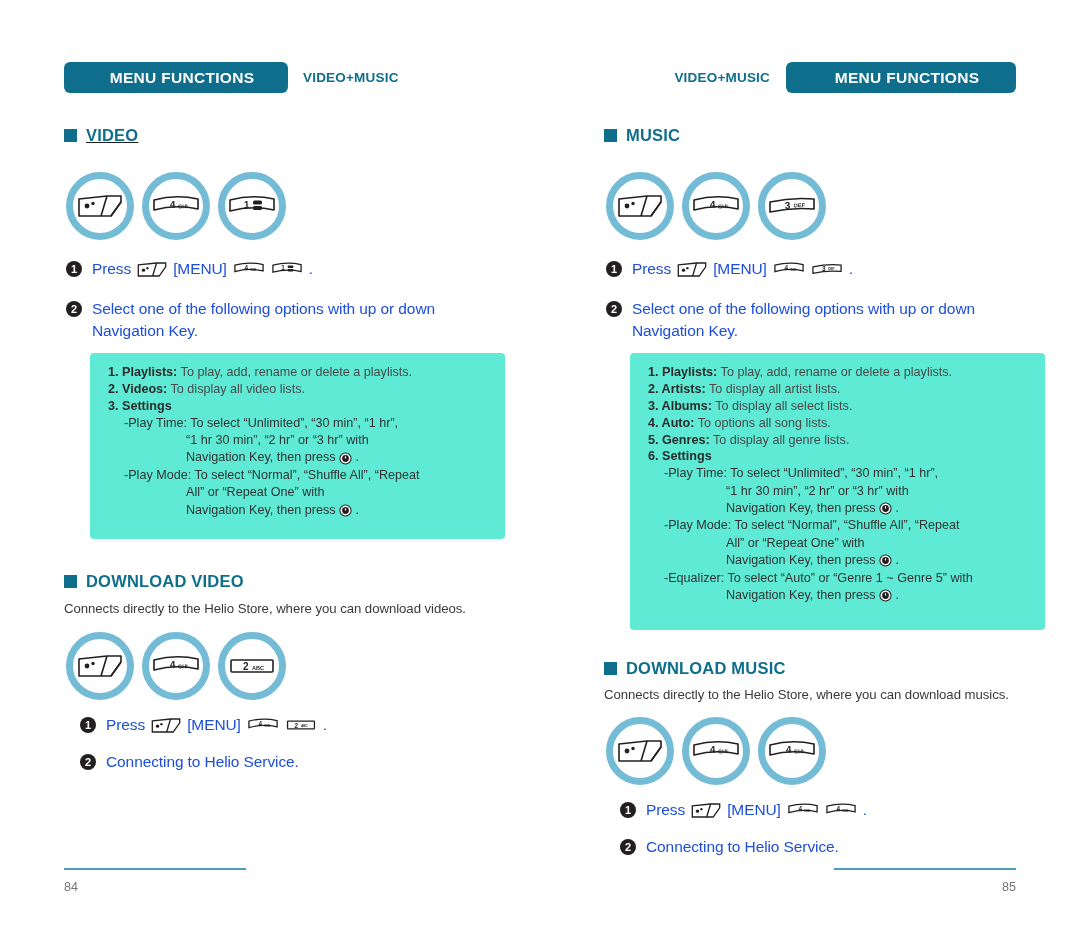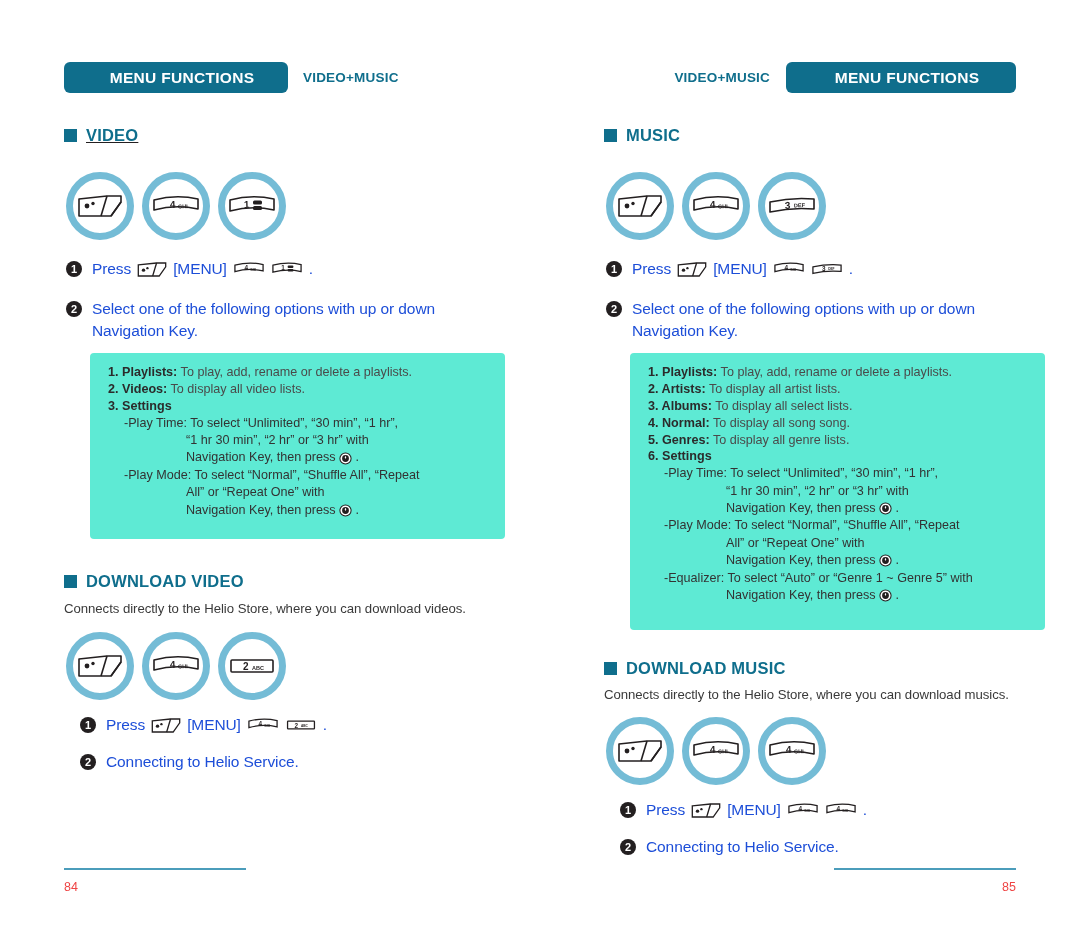--- a/index.html
+++ b/index.html
@@ -187,21 +187,21 @@
   
   .footer-rule {
     position: absolute;
     height: 2px;
     background: #4b9dbb;
     bottom: 62px;
   }
   .page-num {
     position: absolute;
     font-size: 12.5px;
-    color: #ef4444;
+    color: #737373;
     bottom: 38px;
     margin-top: 24px;
   }
   .ib { display: inline-block; vertical-align: middle; }
 </style>
 </head>
 <body>
 
 <div class="page page-left">
 
@@ -467,22 +467,22 @@
       <span>Artists:</span></b>
       <span>To display all artist lists.</span>
     </div>
     <div class="opt-line">
       <b><span>3.</span>
       <span>Albums:</span></b>
       <span>To display all select lists.</span>
     </div>
     <div class="opt-line">
       <b><span>4.</span>
-      <span>Normal:</span></b>
-      <span>To display all song song.</span>
+      <span>Auto:</span></b>
+      <span>To options all song lists.</span>
     </div>
     <div class="opt-line">
       <b><span>5.</span>
       <span>Genres:</span></b>
       <span>To display all genre lists.</span>
     </div>
     <div class="opt-line">
       <b><span>6.</span>
       <span>Settings</span></b>
     </div>

